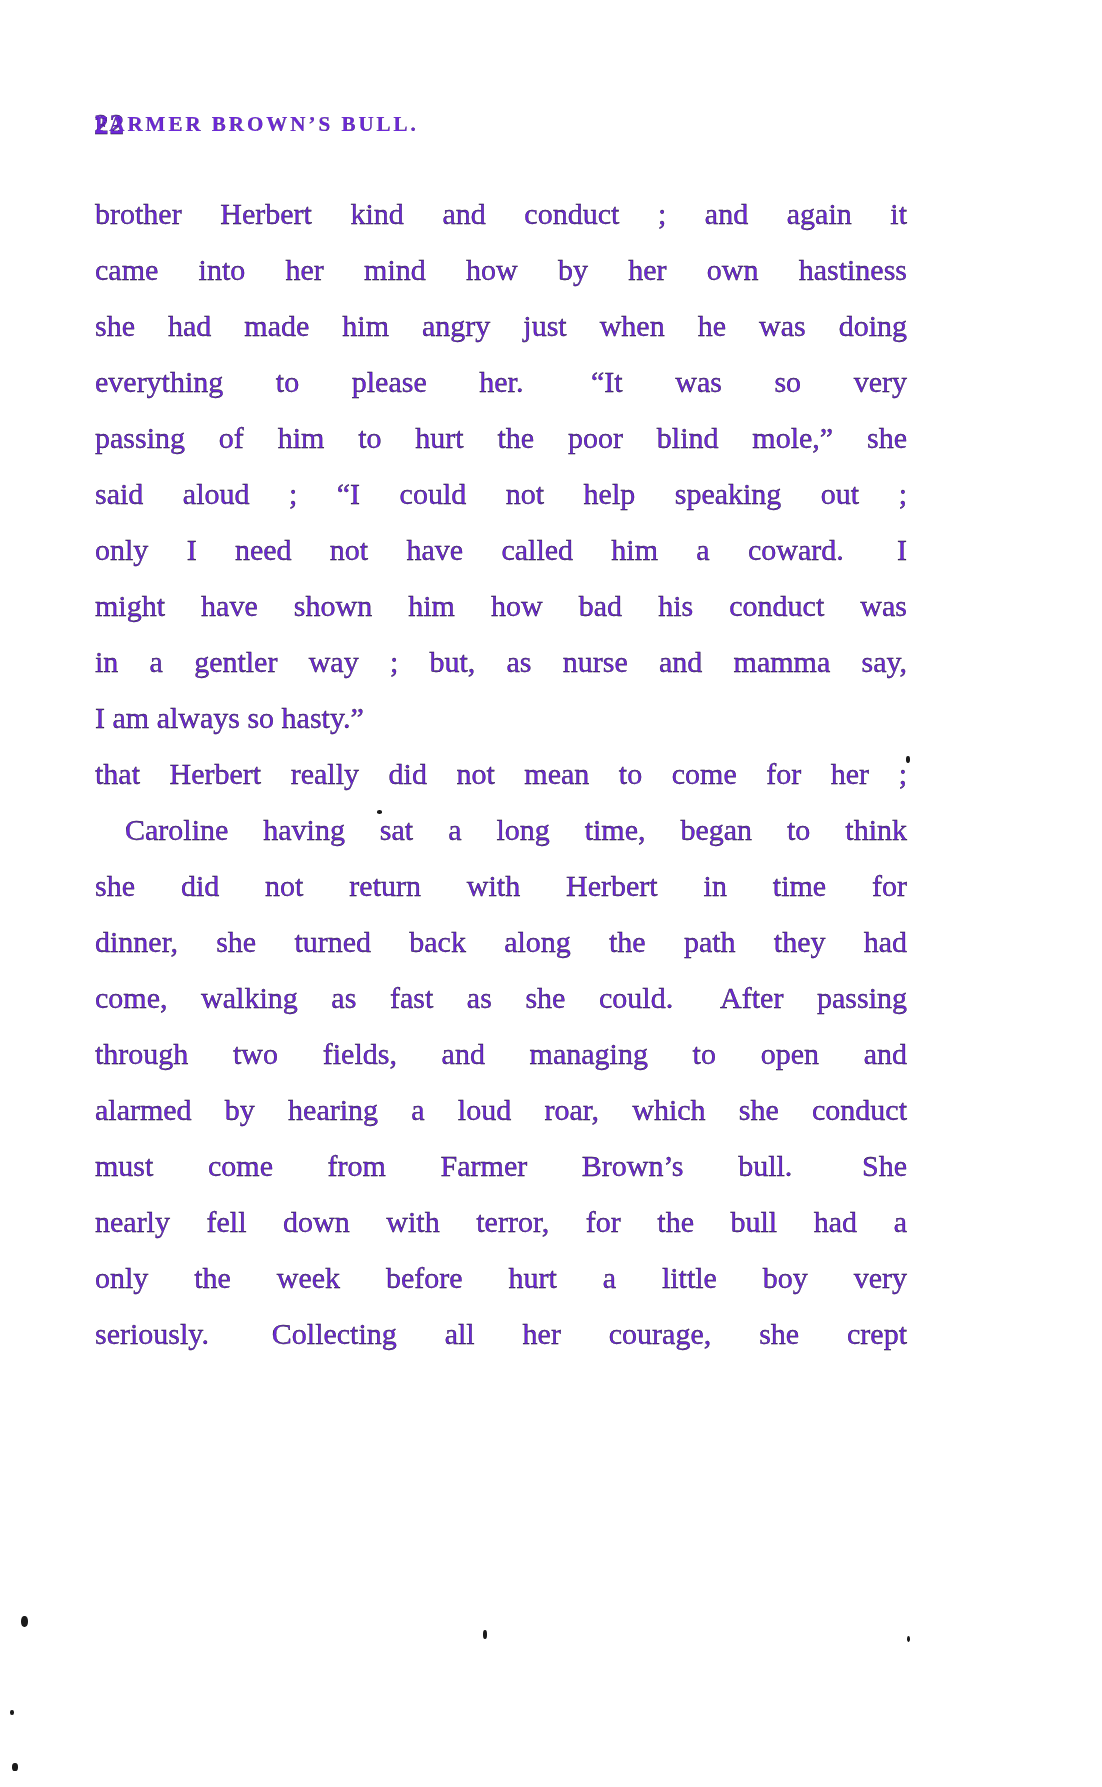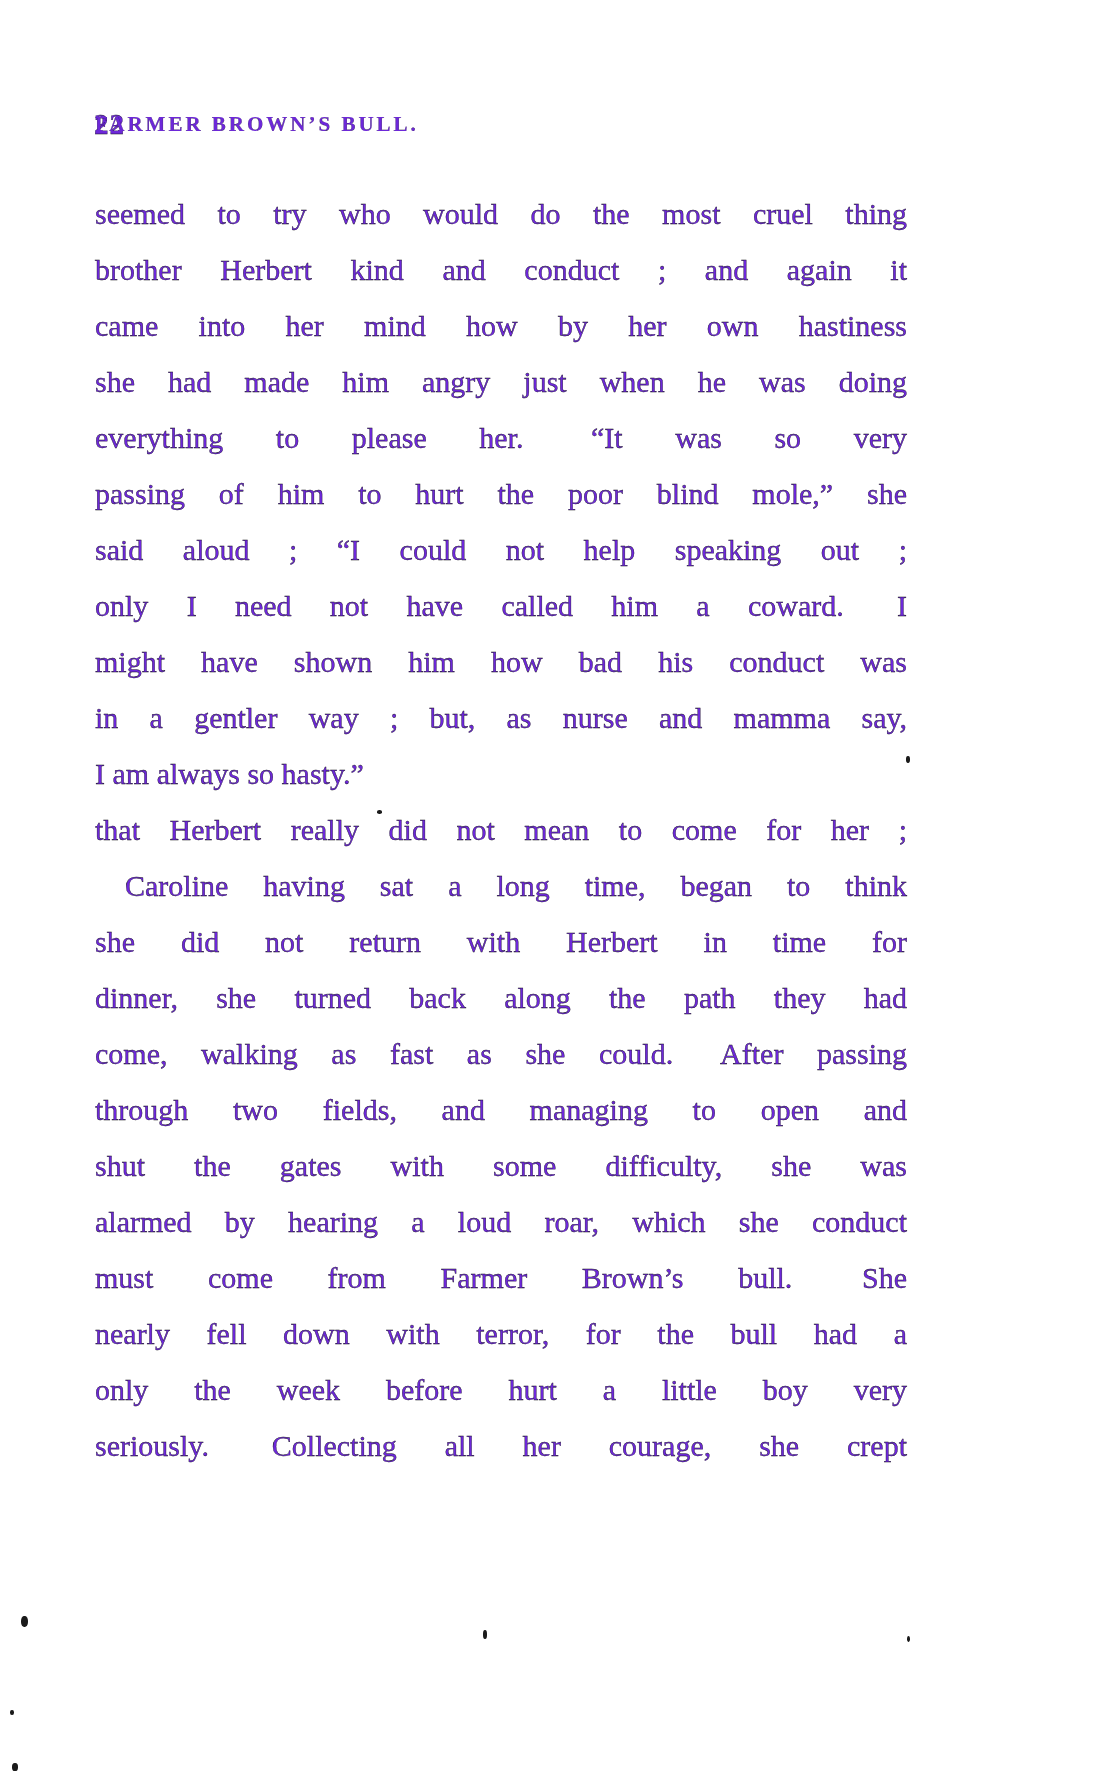--- a/index.html
+++ b/index.html
@@ -55,38 +55,36 @@
     border-radius: 45%;
   }
 </style>
 </head>
 <body>
 
 <div class="page">
   <div class="page-number">22</div>
   <div class="running-title">FARMER BROWN’S BULL.</div>
   <div class="body-text" id="body-text">
-      <div class="line">seemed to try who would do the most cruel thing</div>
       <div class="line">brother Herbert kind and conduct ; and again it</div>
       <div class="line">came into her mind how by her own hastiness</div>
       <div class="line">she had made him angry just when he was doing</div>
       <div class="line">everything to please her.  “It was so very</div>
       <div class="line">passing of him to hurt the poor blind mole,” she</div>
       <div class="line">said aloud ; “I could not help speaking out ;</div>
       <div class="line">only I need not have called him a coward.  I</div>
       <div class="line">might have shown him how bad his conduct was</div>
       <div class="line">in a gentler way ; but, as nurse and mamma say,</div>
       <div class="line no-stretch">I am always so hasty.”</div>
       <div class="line">that Herbert really did not mean to come for her ;</div>
       <div class="line indent">Caroline having sat a long time, began to think</div>
       <div class="line">she did not return with Herbert in time for</div>
       <div class="line">dinner, she turned back along the path they had</div>
       <div class="line">come, walking as fast as she could.  After passing</div>
       <div class="line">through two fields, and managing to open and</div>
-      <div class="line">shut the gates with some difficulty, she was</div>
       <div class="line">alarmed by hearing a loud roar, which she conduct</div>
       <div class="line">must come from Farmer Brown’s bull.  She</div>
       <div class="line">nearly fell down with terror, for the bull had a</div>
       <div class="line">only the week before hurt a little boy very</div>
       <div class="line">seriously.  Collecting all her courage, she crept</div>
     </div>
 <div class="speck" style="left: 377px; top: 810px; width: 5px; height: 4px;"></div>
     <div class="speck" style="left: 906px; top: 756px; width: 4px; height: 7px;"></div>
     <div class="speck" style="left: 21px; top: 1616px; width: 7px; height: 11px;"></div>
     <div class="speck" style="left: 483px; top: 1630px; width: 4px; height: 9px;"></div>

